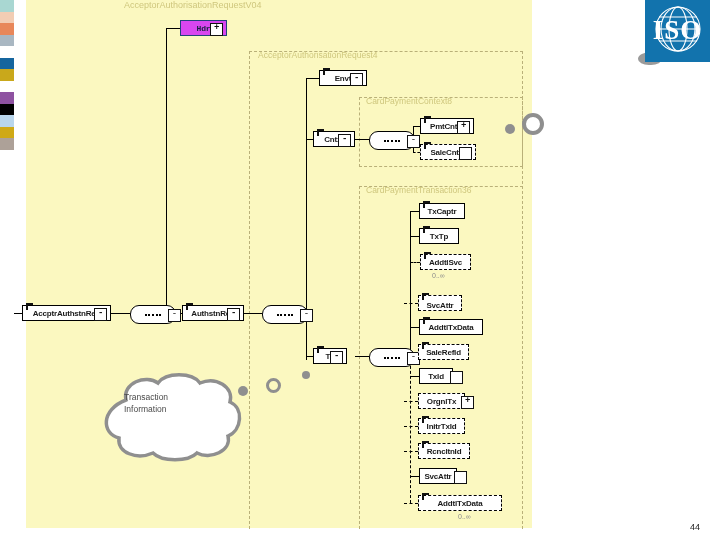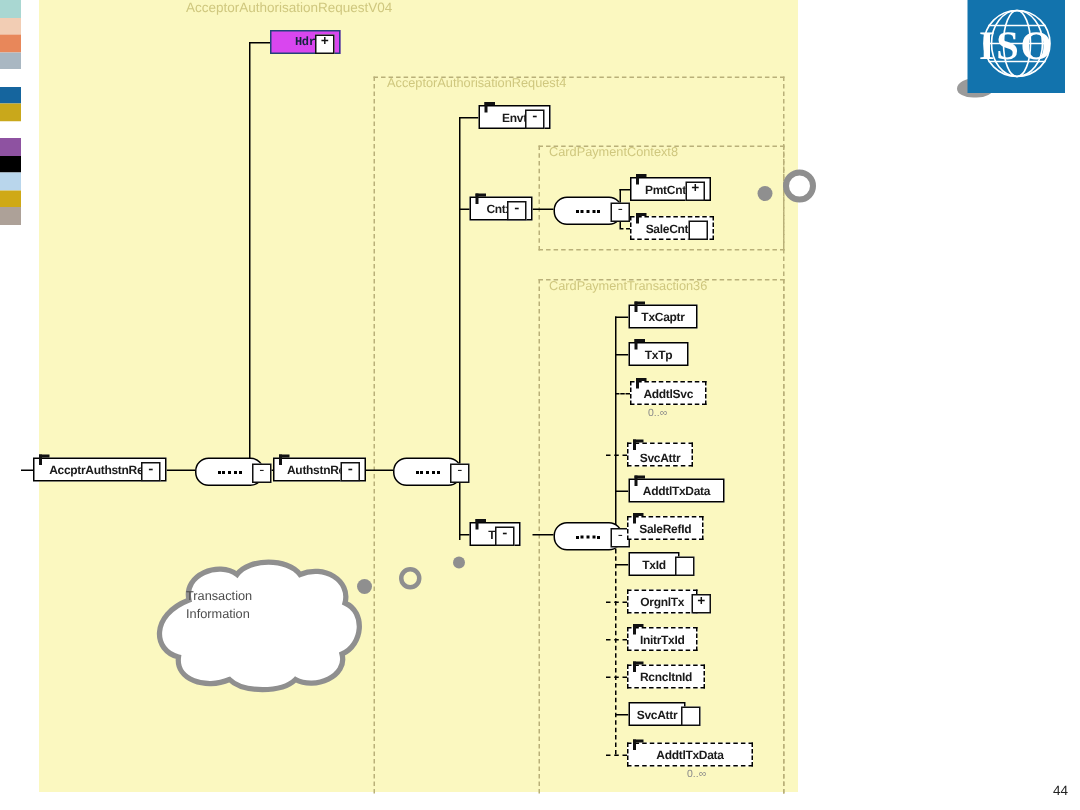--- a/index.html
+++ b/index.html
@@ -61,21 +61,21 @@
   .card{position:absolute;font-size:7px;color:#8a8a8a;white-space:nowrap;}
 
   
   .cloud{position:absolute;}
   .cloud svg{display:block;}
   .cloud .txt{position:absolute;font-size:8.5px;color:#4b4b4b;line-height:12px;white-space:pre-line;}
   .dot{position:absolute;border-radius:50%;background:#8f8f8f;}
   .ring{position:absolute;border-radius:50%;border:4px solid #8f8f8f;background:#fbf8c0;}
   .ring.w{background:#ffffff;}
 
-  .pagenum{position:absolute;right:8px;bottom:8px;font-size:9px;color:#222;margin-top:39px;}
+  .pagenum{position:absolute;right:20px;bottom:8px;font-size:9px;color:#222;margin-top:39px;}
   .title{position:absolute;color:#cfc77e;font-size:9px;white-space:nowrap;}
 </style>
 </head>
 <body>
 
 <div id="slide">
 
   <div class="strip" id="strip">
       <i style="background: rgb(169, 215, 210); height: 11.5385px;"></i>
       <i style="background: rgb(242, 205, 180); height: 11.5385px;"></i>

